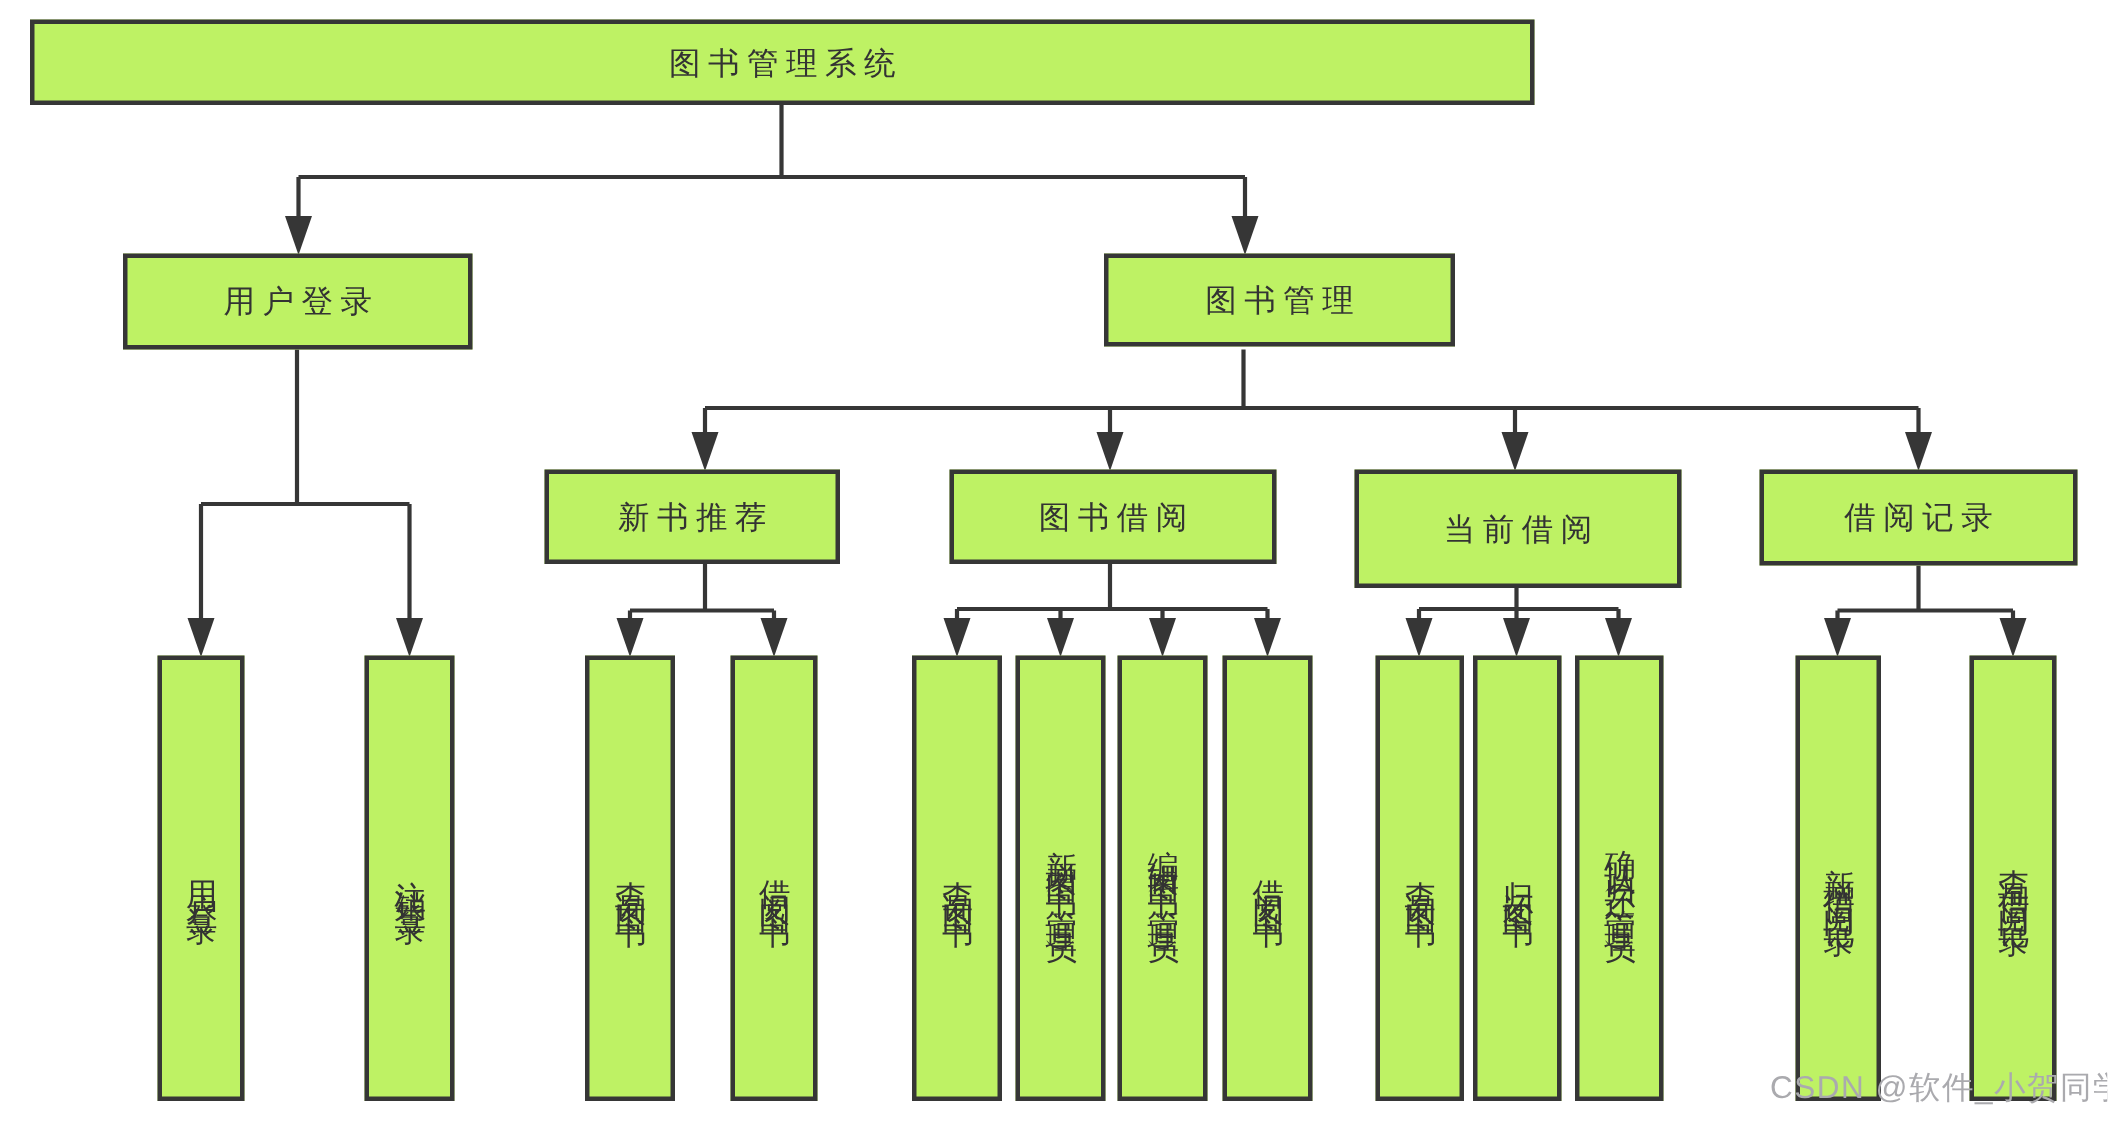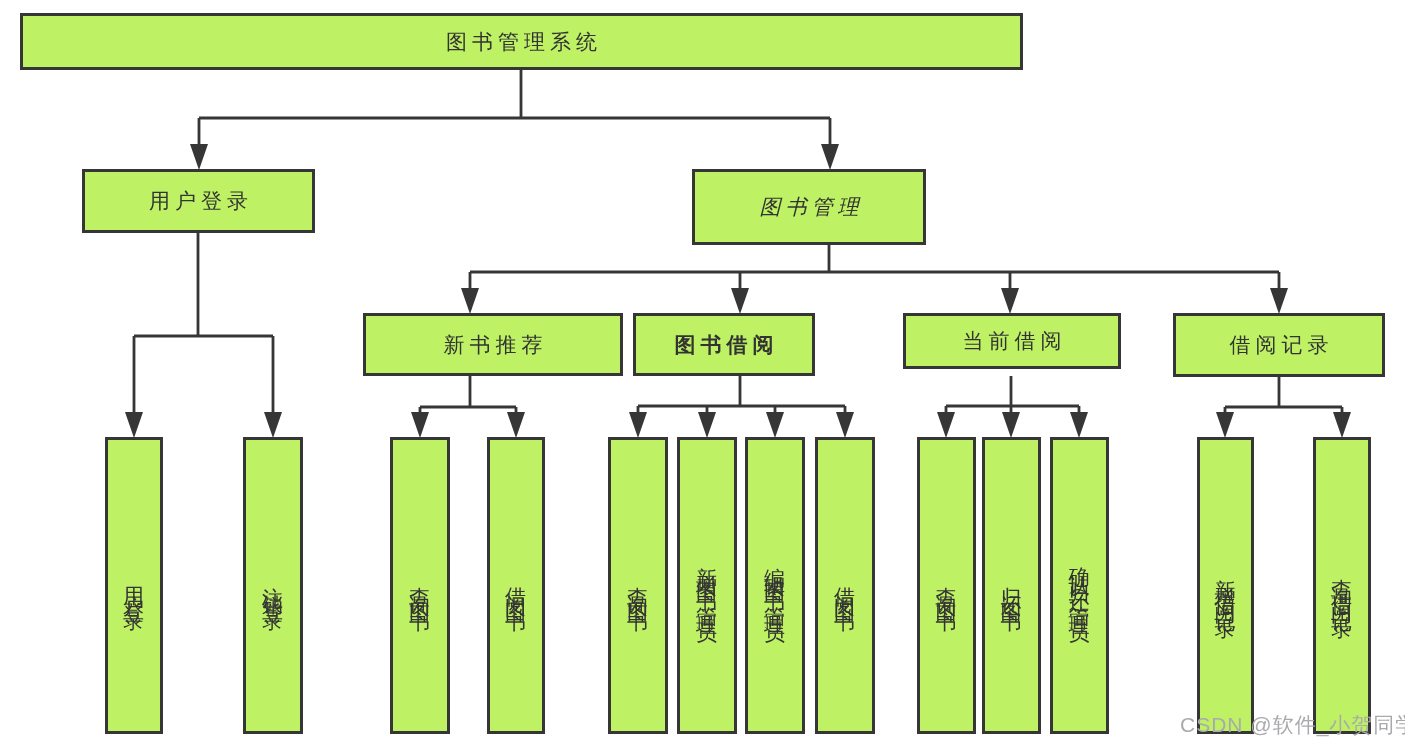--- a/index.html
+++ b/index.html
@@ -102,25 +102,25 @@
       <polygon points="1070,412 1088,412 1079,438"></polygon>
 
       <polygon points="1216,412 1234,412 1225,438"></polygon>
       <polygon points="1333,412 1351,412 1342,438"></polygon>
     </g>
   </svg>
 
   <div class="node h-node" style="left:20px; top:13px; width:1003px; height:57px;">图书管理系统</div>
 
   <div class="node h-node" style="left:82px; top:169px; width:233px; height:64px;">用户登录</div>
-  <div class="node h-node" style="left:692px; top:169px; width:234px; height:76px;font-style:italic;">图书管理</div>
+  <div class="node h-node" style="left:736px; top:169px; width:234px; height:62px;">图书管理</div>
 
-  <div class="node h-node" style="left:363px; top:313px; width:260px; height:63px;">新书推荐</div>
-  <div class="node h-node" style="left:633px; top:313px; width:182px; height:63px;font-weight:bold;">图书借阅</div>
-  <div class="node h-node" style="left:903px; top:313px; width:218px; height:56px;">当前借阅</div>
+  <div class="node h-node" style="left:363px; top:313px; width:197px; height:63px;">新书推荐</div>
+  <div class="node h-node" style="left:633px; top:313px; width:218px; height:63px;">图书借阅</div>
+  <div class="node h-node" style="left:903px; top:313px; width:218px; height:79px;">当前借阅</div>
   <div class="node h-node" style="left:1173px; top:313px; width:212px; height:64px;">借阅记录</div>
 
   <div class="node v-node" style="left:105px; top:437px; width:58px; height:297px;">用户登录</div>
   <div class="node v-node" style="left:243px; top:437px; width:60px; height:297px;">注销登录</div>
 
   <div class="node v-node" style="left:390px; top:437px; width:60px; height:297px;">查询图书</div>
   <div class="node v-node" style="left:487px; top:437px; width:58px; height:297px;">借阅图书</div>
 
   <div class="node v-node" style="left:608px; top:437px; width:60px; height:297px;">查询图书</div>
   <div class="node v-node" style="left:677px; top:437px; width:60px; height:297px;">新增图书（管理员）</div>

